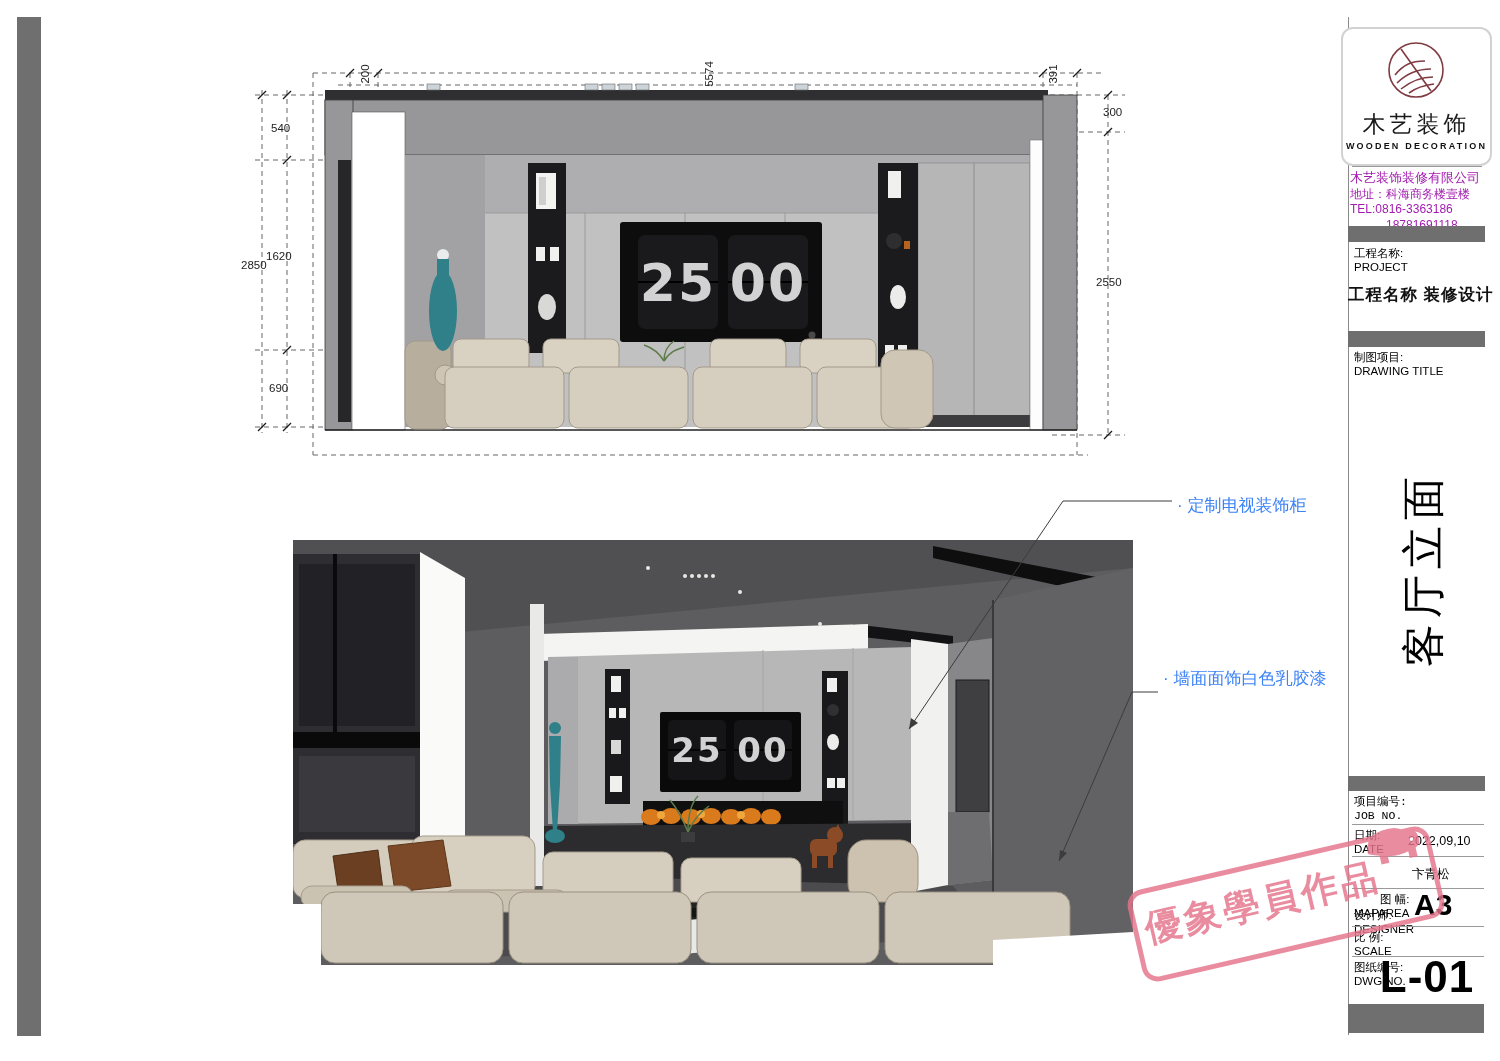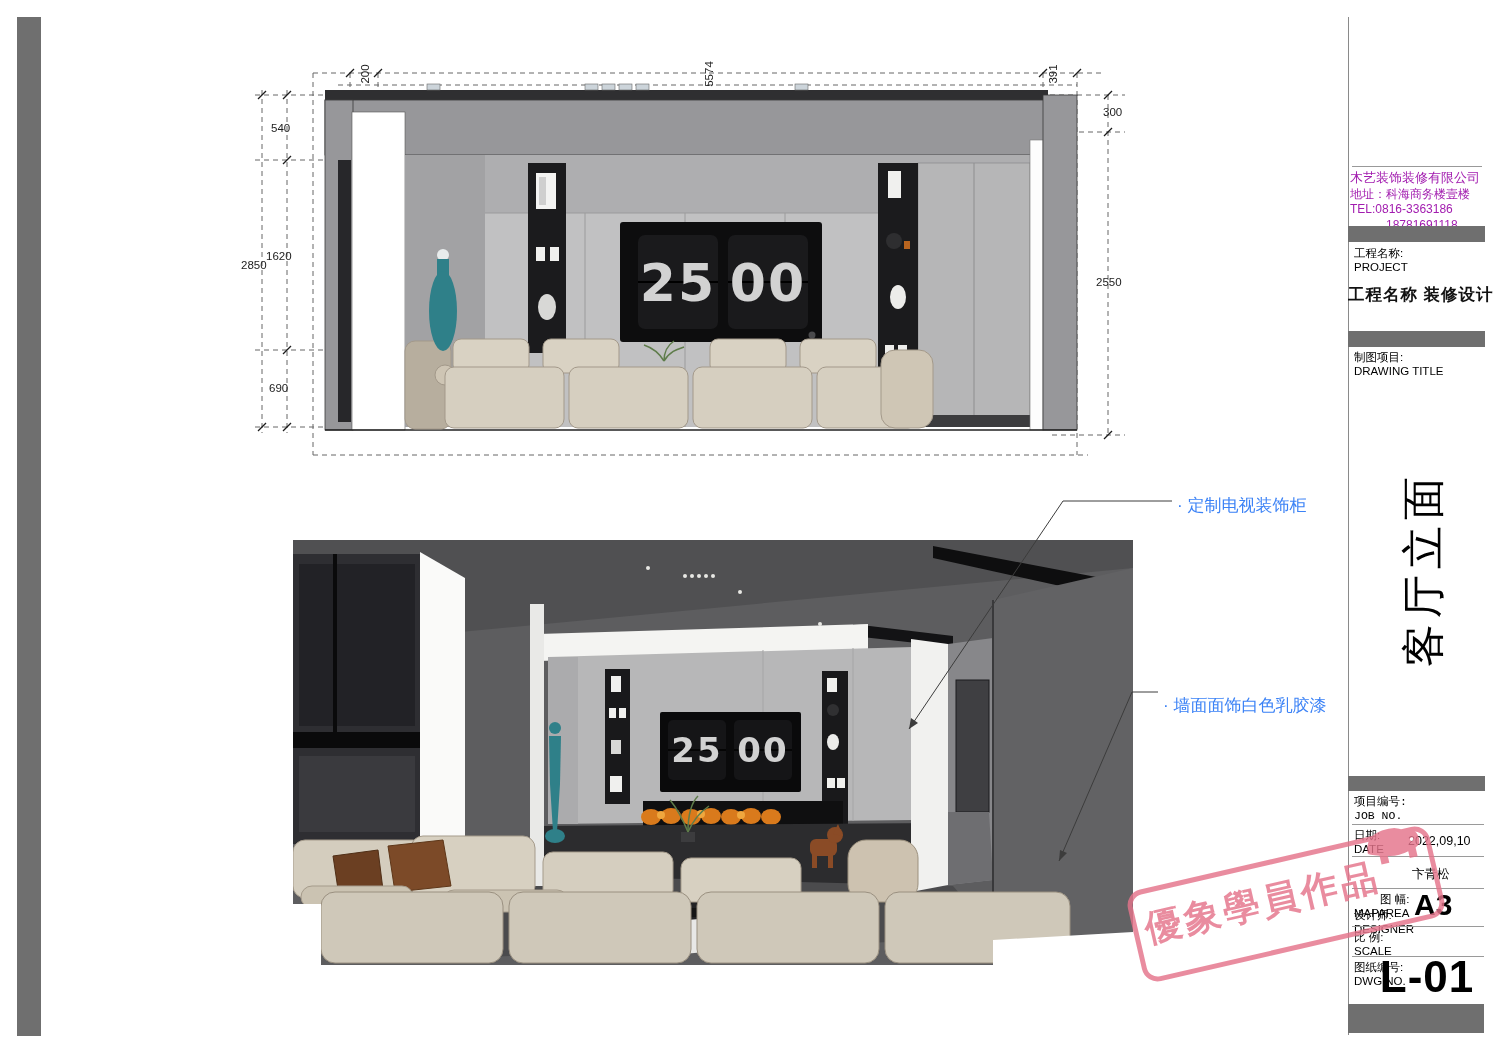--- a/index.html
+++ b/index.html
@@ -288,24 +288,38 @@
   <svg class="abs" style="left:0;top:0;pointer-events:none;" width="1500" height="1061">
     <g stroke="#3c3c3c" stroke-width="1" fill="none">
       <polyline points="1172,501 1063,501 909,729"></polyline>
       <polyline points="1158,692 1132,692 1059,861"></polyline>
     </g>
     <polygon points="909,729 918,723 911,718" fill="#3c3c3c"></polygon>
     <polygon points="1059,861 1067,853 1060,850" fill="#3c3c3c"></polygon>
   </svg>
 
   <span class="ann" style="left:1177px;top:494px;">· 定制电视装饰柜</span>
-  <span class="ann" style="left:1163px;top:694px;">· 墙面面饰白色乳胶漆</span>
+  <span class="ann" style="left:1163px;top:667px;">· 墙面面饰白色乳胶漆</span>
 
   <div class="abs" style="left:1348px;top:17px;width:1px;height:1018px;background:#8a8a8a;"></div>
 
+  <div class="abs" style="left:1341px;top:27px;width:147px;height:135px;border:2px solid #d2d2d2;border-radius:12px;background:#fff;">
+    <svg class="abs" style="left:38px;top:6px;" width="70" height="70" viewBox="0 0 70 70">
+      <g stroke="#7f3b42" stroke-width="1.6" fill="none">
+        <circle cx="35" cy="35" r="27"></circle>
+        <path d="M20,14 L50,56"></path>
+        <path d="M14,40 C22,30 30,26 44,26"></path>
+        <path d="M16,48 C26,38 36,34 50,34"></path>
+        <path d="M20,54 C30,46 40,42 52,42"></path>
+        <path d="M28,58 C36,52 44,50 53,49"></path>
+      </g>
+    </svg>
+    <div class="abs" style="left:0;top:80px;width:147px;text-align:center;font-size:23px;letter-spacing:4px;color:#1a1a1a;">木艺装饰</div>
+    <div class="abs" style="left:0;top:112px;width:147px;text-align:center;font-size:9px;font-weight:700;letter-spacing:2.2px;color:#111;">WOODEN DECORATION</div>
+  </div>
 
   <div class="abs" style="left:1352px;top:166px;width:130px;height:1px;background:#999;"></div>
 
   <div class="company">
     <div style="font-size:13px;">木艺装饰装修有限公司</div>
     <div>地址：科海商务楼壹楼</div>
     <div>TEL:0816-3363186</div>
     <div style="padding-left:36px;">18781691118</div>
   </div>
 

